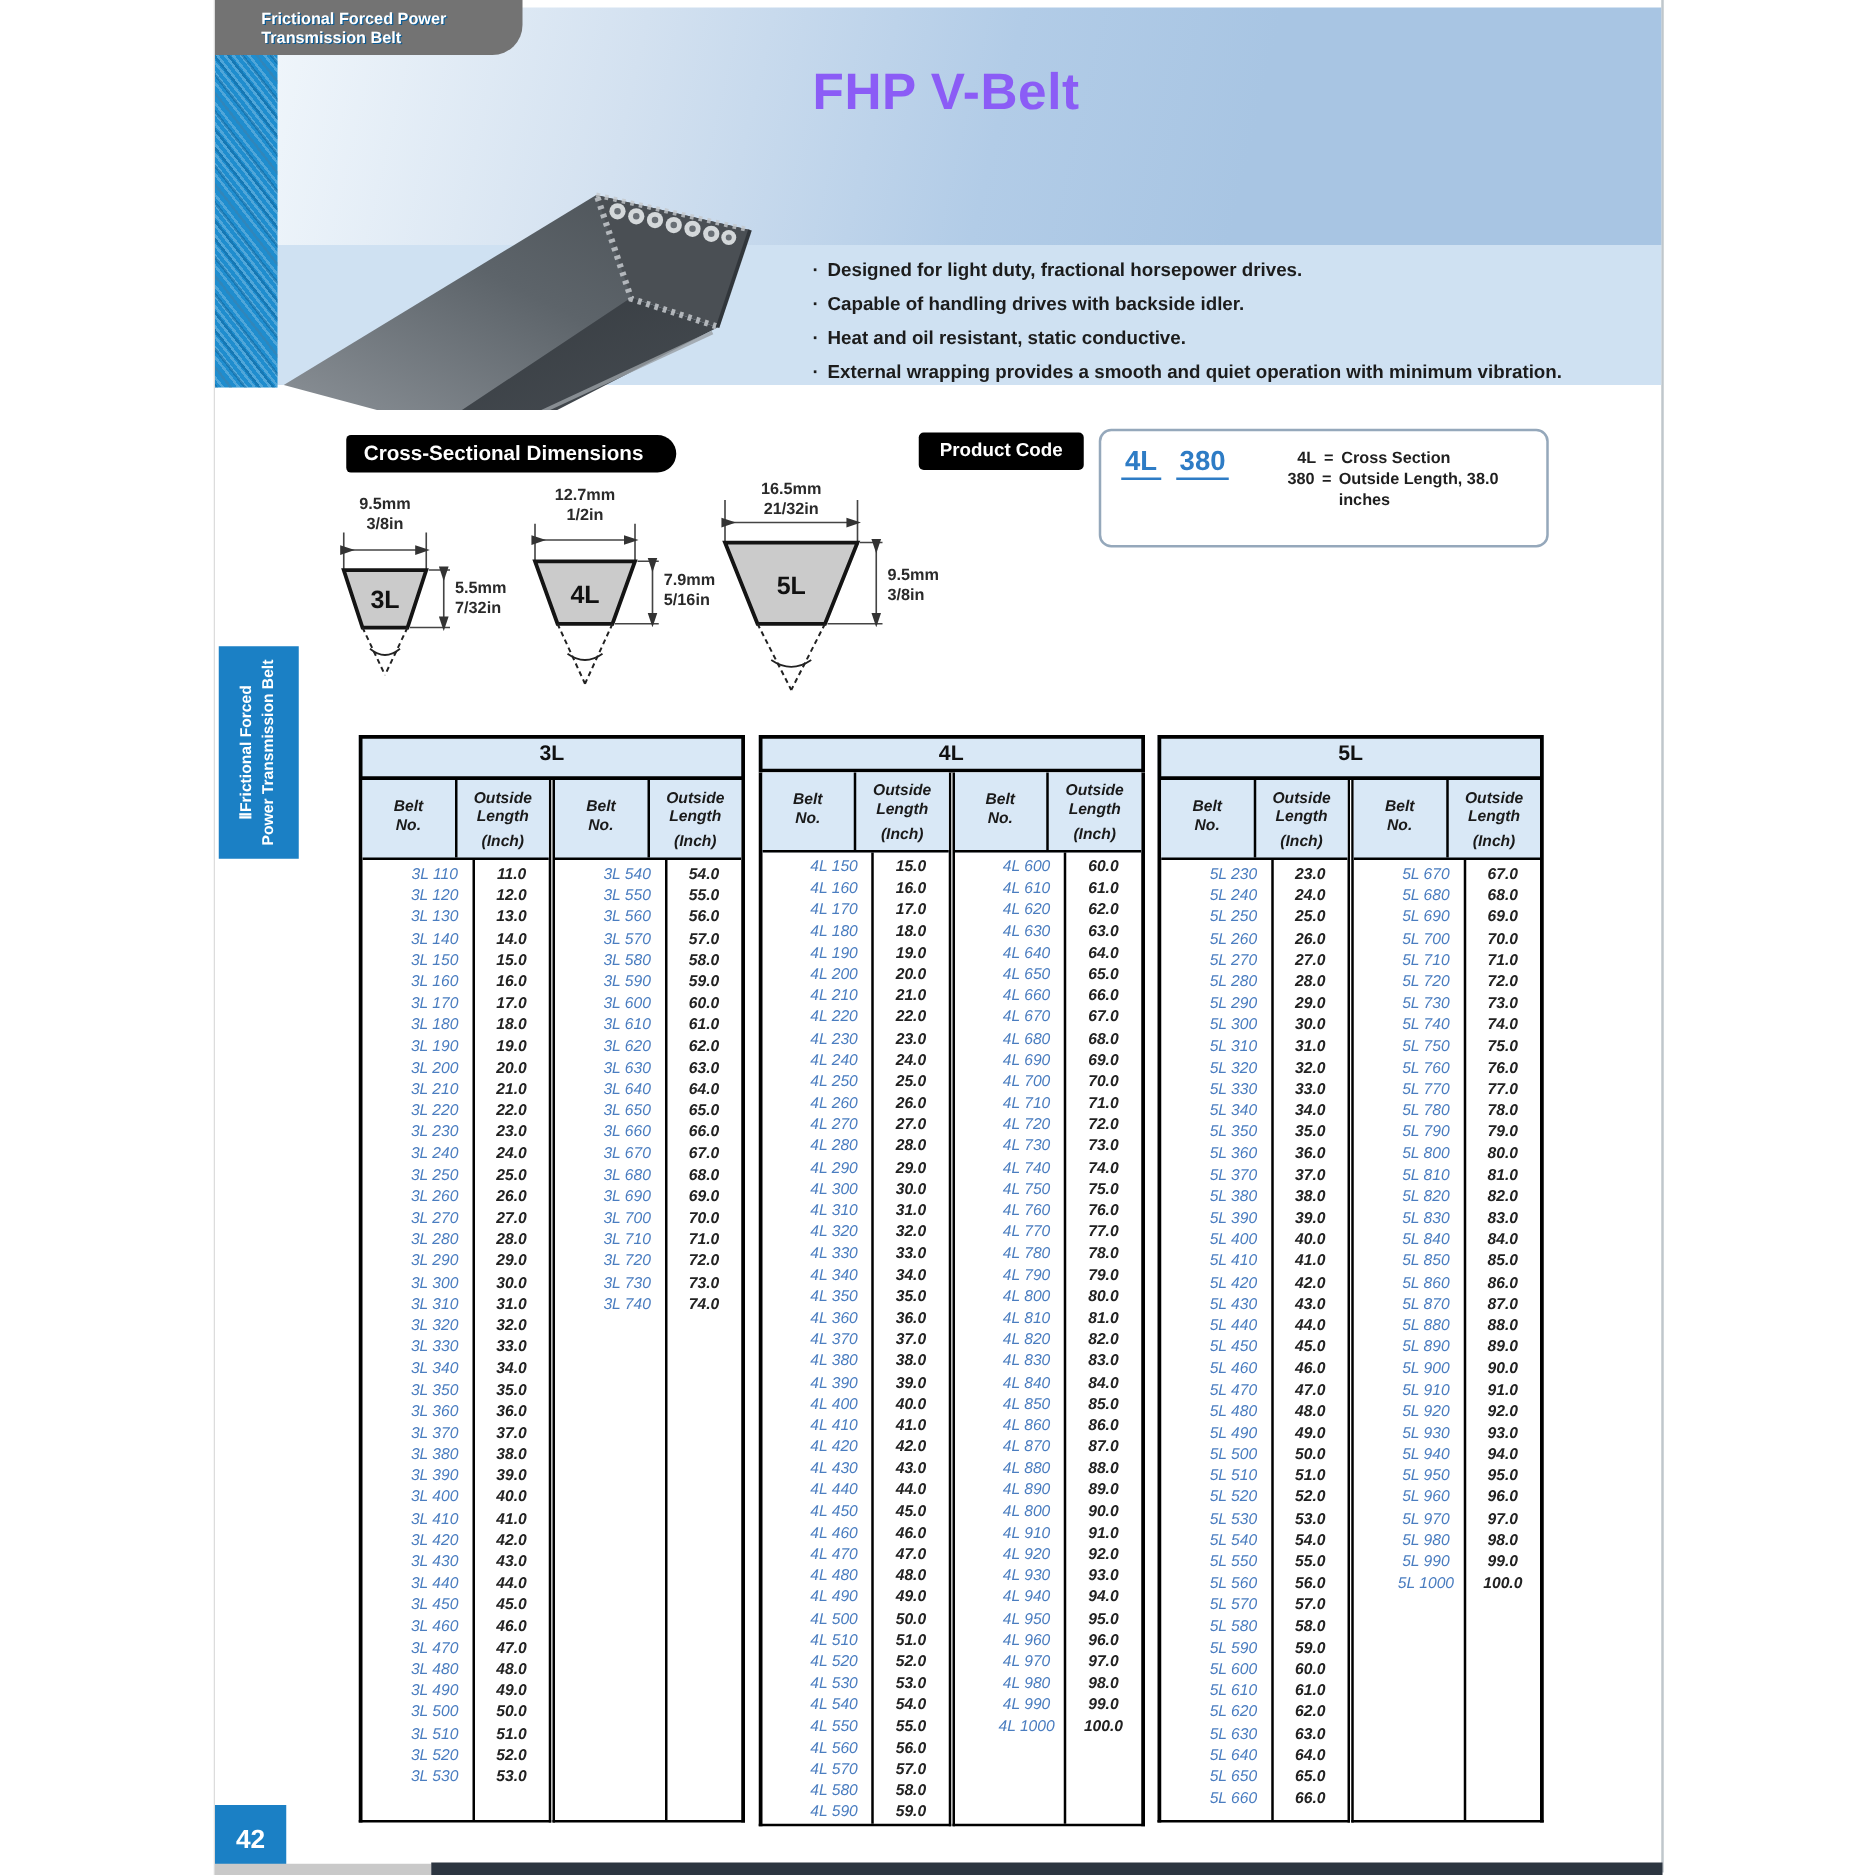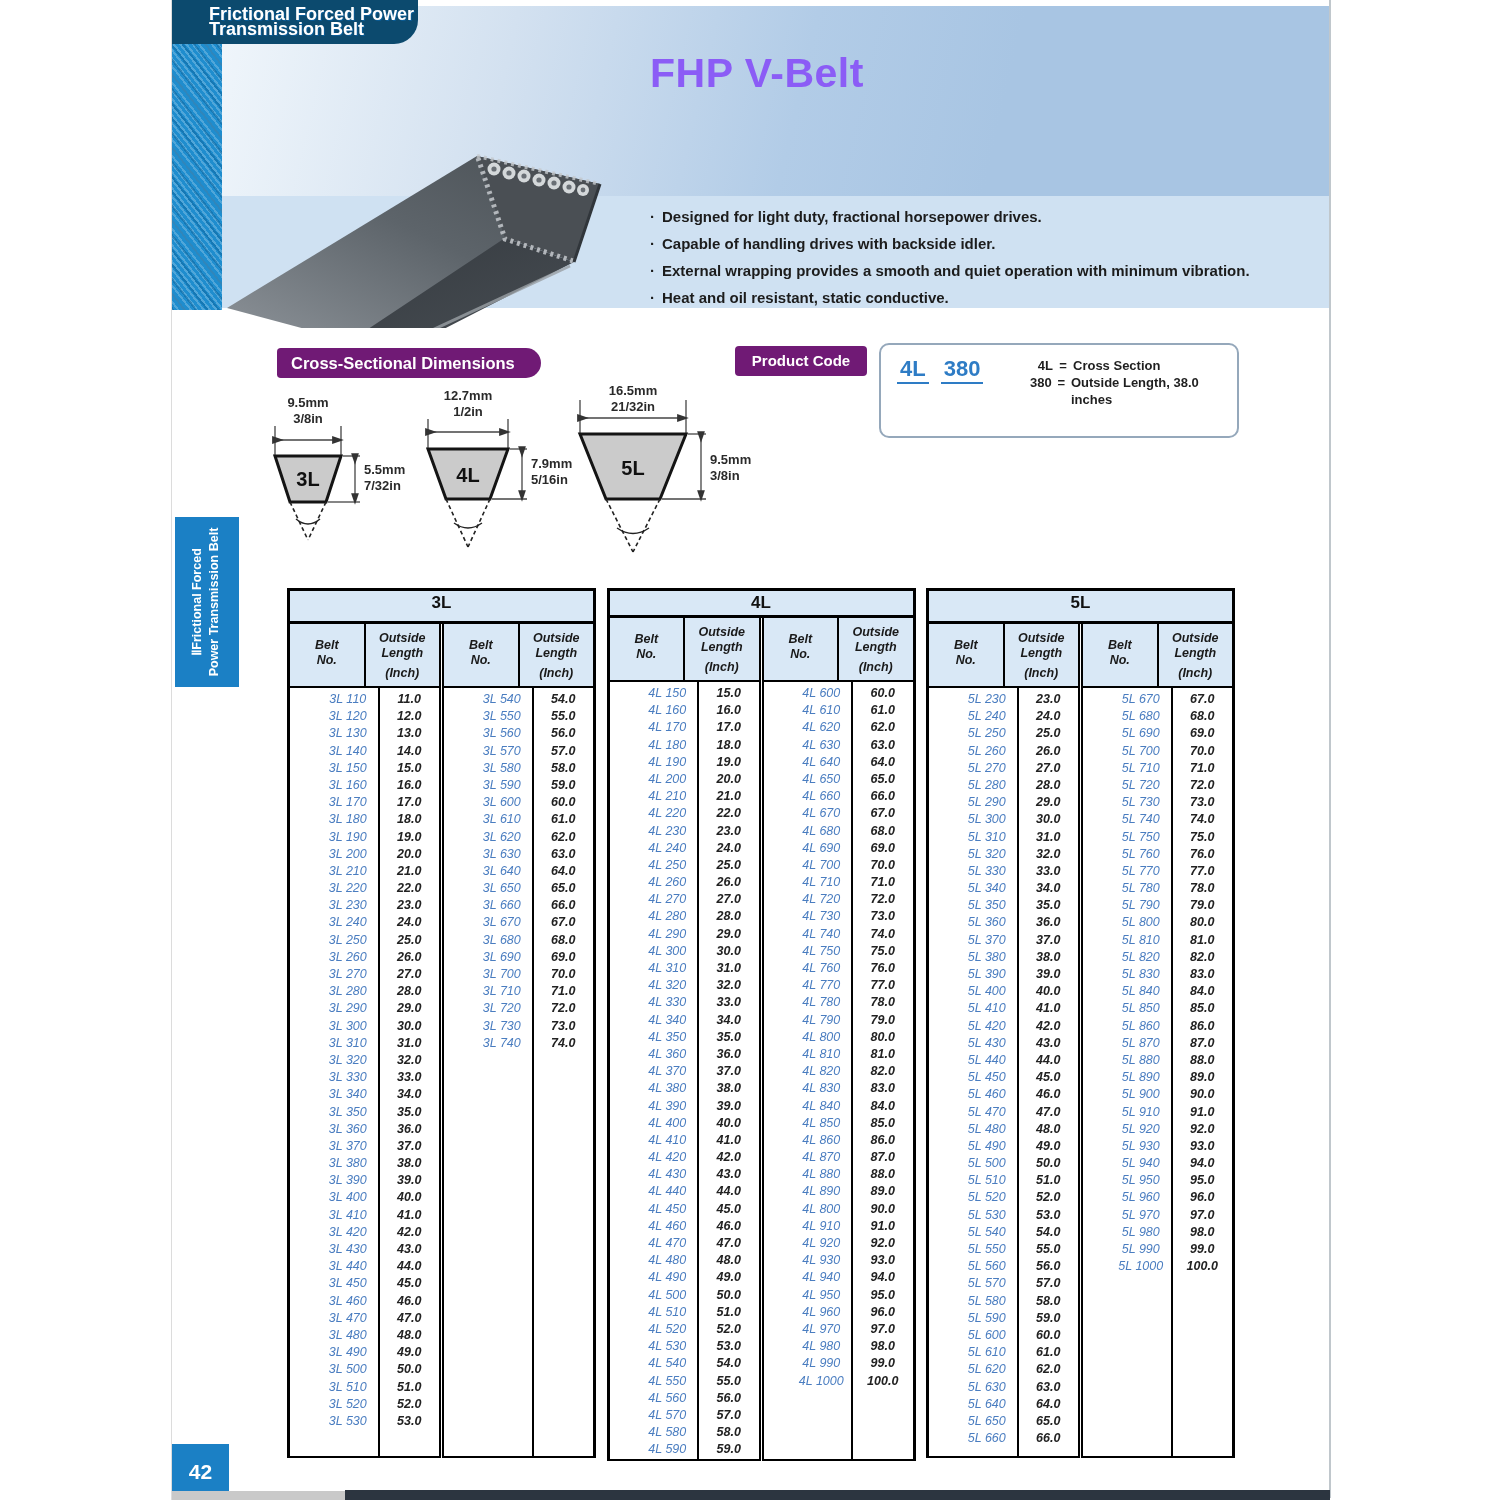--- a/index.html
+++ b/index.html
@@ -14,39 +14,39 @@
   .edge-r{left:1329px;top:0;width:2px;height:1498px;background:#c0c7cc;}
 
   
   .stripe-bar{
     left:172px;top:0;width:50px;height:310px;background-color:#1f8dce;
     background-image:
       repeating-linear-gradient(52deg, rgba(9,95,150,.45) 0 2px, transparent 2px 9px),
       repeating-linear-gradient(52deg, rgba(255,255,255,.22) 4px 6px, transparent 6px 9px);
   }
   .top-tab{
-    left:172px;top:0;width:246px;height:44px;background:#0c4a6e;
-    border-radius:0 0 24px 0;color:#fff;font-weight:bold;font-size:18px;
+    left:172px;top:0;width:246px;height:44px;background:#737373;
+    border-radius:0 0 24px 0;color:#fff;font-weight:bold;font-size:13px;
     line-height:15px;padding:7px 0 0 37px;text-shadow:1px 1px 0 #0b5c96;
   }
 
   
   .header-main{
     left:220px;top:6px;width:1109px;height:190px;
     background:linear-gradient(103deg,#f0f6fb 0%,#d3e1f0 26%,#b2cce7 52%,#a8c5e3 70%,#a8c5e3 100%);
   }
   .header-sub{left:220px;top:196px;width:1109px;height:112px;background:#cfe1f2;}
   .belt-art{left:222px;top:36px;width:560px;height:292px;}
   .page-title{left:650px;top:50px;font-size:41px;font-weight:bold;color:#8b5cf6;letter-spacing:.5px;}
   .bullets{left:650px;top:203px;width:670px;list-style:none;margin:0;padding:0;}
   .bullets li{font-size:15px;font-weight:bold;color:#1c1c1c;line-height:27px;}
   .bullets .dot{margin-right:7px;font-weight:bold;}
 
   
-  .blue-label{background:#701a75;color:#fff;font-weight:bold;}
+  .blue-label{background:#000000;color:#fff;font-weight:bold;}
   .csd-label{left:277px;top:348px;width:264px;height:30px;border-radius:4px 16px 16px 4px;
     font-size:16.5px;line-height:30px;padding-left:14px;}
   .pc-label{left:735px;top:346px;width:132px;height:30px;border-radius:4px;
     font-size:15px;line-height:30px;text-align:center;}
 
   .diagrams{left:266px;top:382px;width:492px;height:200px;}
 
   
   .pc-box{left:879px;top:343px;width:360px;height:95px;background:#fff;
     border:2px solid #95a8bb;border-radius:10px;}
@@ -146,22 +146,22 @@
       <circle cx="361" cy="154" r="6" fill="#d4d8da"></circle>
         <circle cx="361" cy="154" r="2.4" fill="#696f75"></circle>
     </g>
   </svg>
 </div>
 
 <div class="abs page-title">FHP V-Belt</div>
 <ul class="abs bullets">
   <li><span class="dot">·</span><span>Designed for light duty, fractional horsepower drives.</span></li>
   <li><span class="dot">·</span><span>Capable of handling drives with backside idler.</span></li>
+  <li><span class="dot">·</span><span>Heat and oil resistant, static conductive.</span></li>
   <li><span class="dot">·</span><span>External wrapping provides a smooth and quiet operation with minimum vibration.</span></li>
-  <li><span class="dot">·</span><span>Heat and oil resistant, static conductive.</span></li>
 </ul>
 
 <div class="abs blue-label csd-label">Cross-Sectional Dimensions</div>
 <div class="abs diagrams">
   <svg width="492" height="200" viewBox="0 0 492 200">
     <defs>
       <marker id="ah" markerWidth="9" markerHeight="8" refX="4.5" refY="4" orient="auto">
         <path d="M0,1 L9,4 L0,7 Z" fill="#333"></path>
       </marker>
     </defs>

